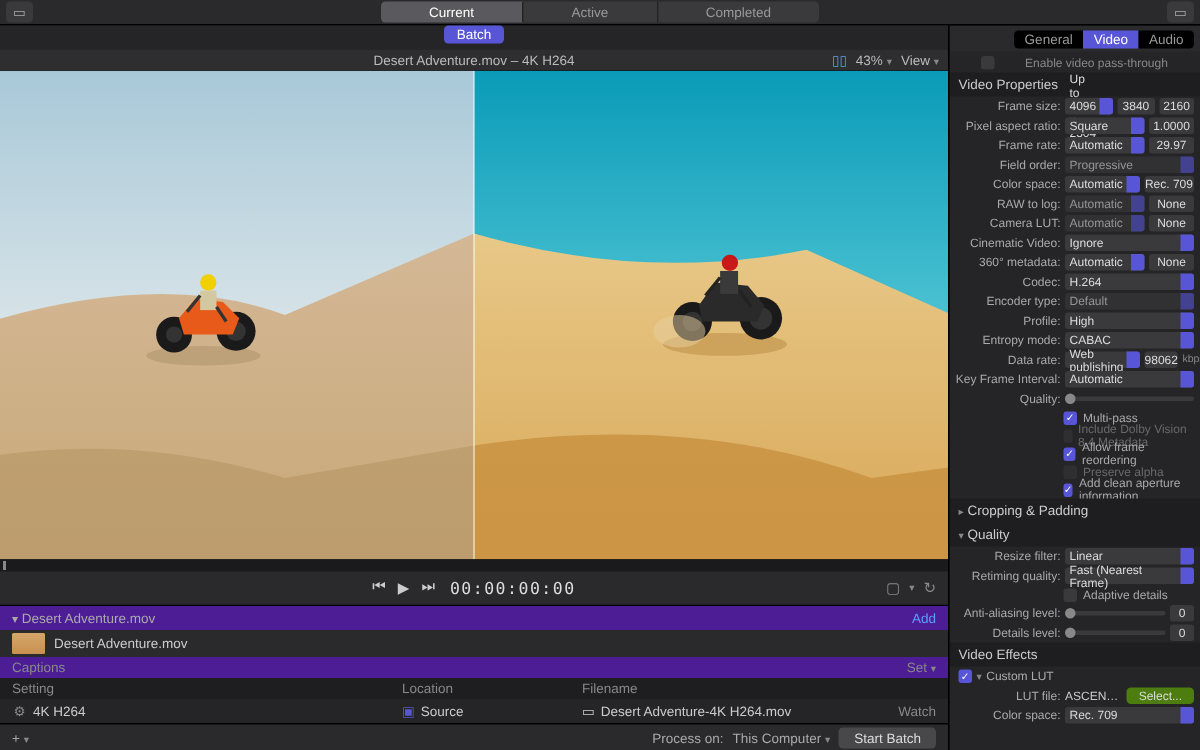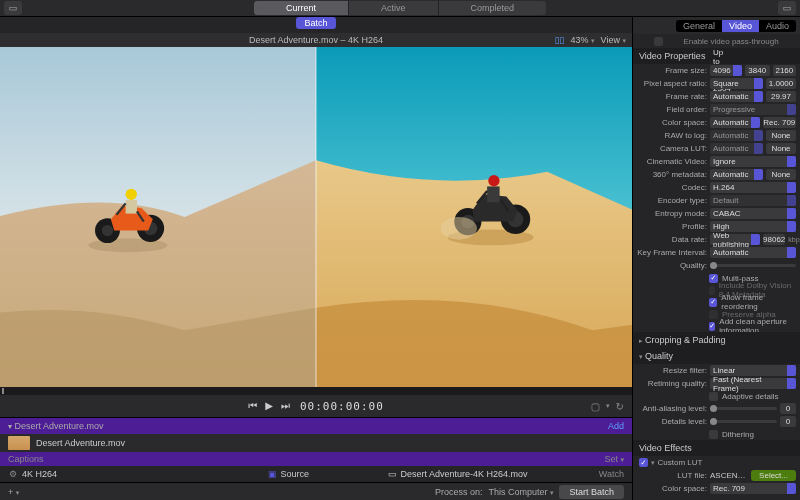--- a/index.html
+++ b/index.html
@@ -183,20 +183,26 @@
         <span class="link">Add</span>
       </div>
       <div class="batch-item">
         <div class="thumb"></div>
         <span>Desert Adventure.mov</span>
       </div>
       <div class="caption-row">
         <span>Captions</span>
         <span><span>Set</span> <span class="tri">▾</span></span>
       </div>
+      <div class="table-header">
+        <div class="col-set">Setting</div>
+        <div class="col-loc">Location</div>
+        <div class="col-file">Filename</div>
+        <div class="col-act"></div>
+      </div>
       <div class="table-row">
         <div class="col-set">
             <span class="gear">⚙</span>
             <span>4K H264</span>
           </div>
         <div class="col-loc">
             <span style="color:#5856d6">▣</span>
             <span>Source</span>
           </div>
         <div class="col-file">
@@ -274,26 +280,26 @@
       </div>
     <div class="prop-row">
         <div class="prop-label">Codec:</div>
         <div class="prop-field purple">H.264</div>
       </div>
     <div class="prop-row">
         <div class="prop-label">Encoder type:</div>
         <div class="prop-field purple" style="opacity:.6">Default</div>
       </div>
     <div class="prop-row">
+        <div class="prop-label">Profile:</div>
+        <div class="prop-field purple">High</div>
+      </div>
+    <div class="prop-row">
         <div class="prop-label">Entropy mode:</div>
         <div class="prop-field purple">CABAC</div>
-      </div>
-    <div class="prop-row">
-        <div class="prop-label">Profile:</div>
-        <div class="prop-field purple">High</div>
       </div>
     <div class="prop-row">
         <div class="prop-label">Data rate:</div>
         <div class="prop-field purple">Web publishing</div>
         <div class="prop-val">98062</div>
         <span style="font-size:7px;color:#888">kbps</span>
       </div>
     <div class="prop-row">
         <div class="prop-label">Key Frame Interval:</div>
         <div class="prop-field purple">Automatic</div>
@@ -341,24 +347,20 @@
       </div>
     <div class="slider-row">
         <div class="prop-label">Anti-aliasing level:</div>
         <div class="slider"></div>
         <div class="prop-val" style="width:16px">0</div>
       </div>
     <div class="slider-row">
         <div class="prop-label">Details level:</div>
         <div class="slider"></div>
         <div class="prop-val" style="width:16px">0</div>
-      </div>
-    <div class="check-row">
-        <span class="checkbox off"></span>
-        <span>Dithering</span>
       </div>
 
     <div class="section-title">Video Effects</div>
     <div class="lut-row">
         <span class="checkbox">✓</span>
         <span class="tri">▾</span> 
         <span>Custom LUT</span>
       </div>
     <div class="prop-row">
         <div class="prop-label">LUT file:</div>

